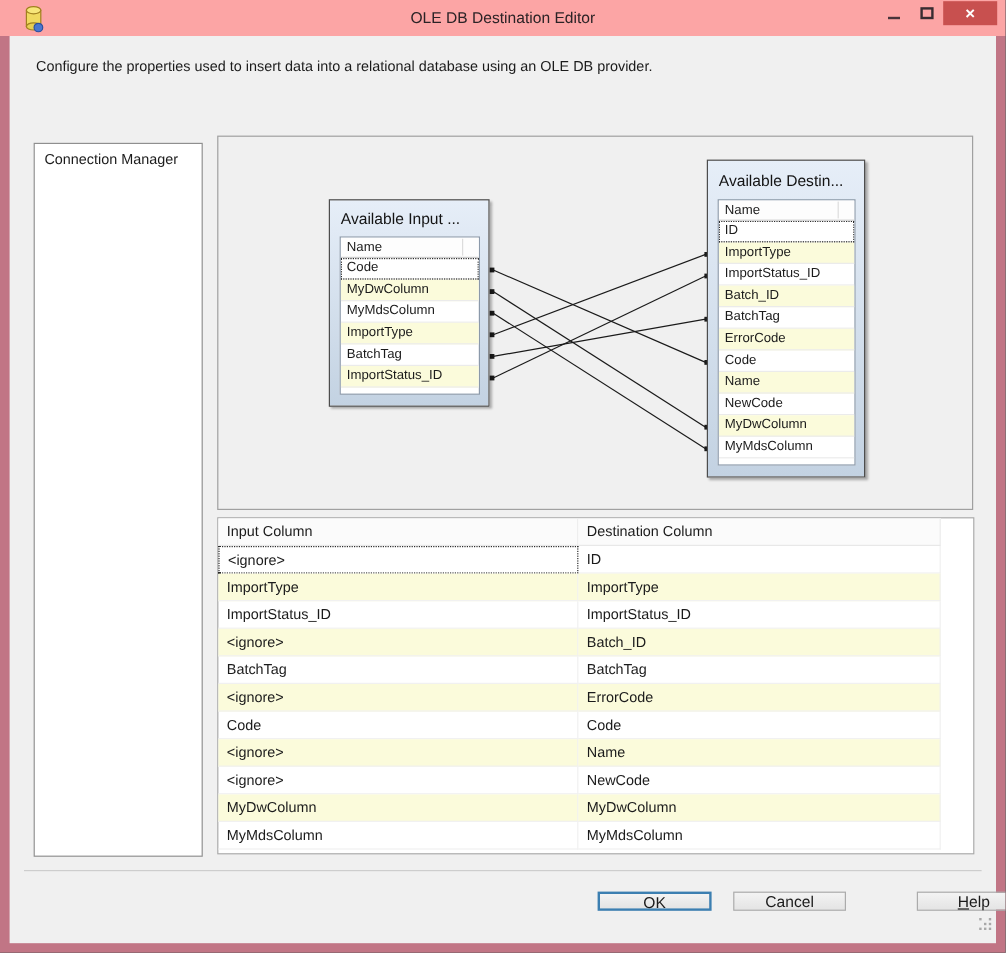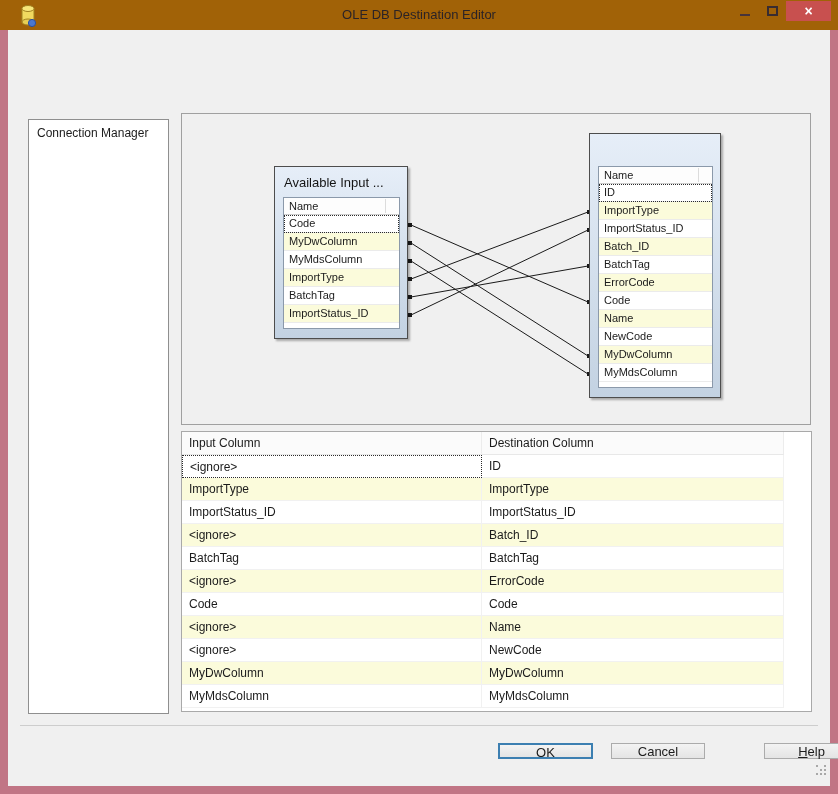--- a/index.html
+++ b/index.html
@@ -2,21 +2,21 @@
 <html><head>
 <meta charset="utf-8">
 <style>
   * { box-sizing: border-box; margin: 0; padding: 0; }
   html,body { background:#555; }
   body { font-family: "Liberation Sans", sans-serif; color:#1b1b1b; }
 
   .window { position:relative; width:838px; height:794px; background:#c17585; overflow:hidden; }
 
   
-  .titlebar { position:absolute; left:0; top:0; width:838px; height:30px; background:#a16207; }
+  .titlebar { position:absolute; left:0; top:0; width:838px; height:30px; background:#fca5a5; }
   .titlebar .title { position:absolute; left:0; top:0; width:100%; height:30px; line-height:30px;
                      text-align:center; font-size:13px; color:#2b2326; }
   .app-icon { position:absolute; left:19px; top:4px; width:18px; height:23px; }
   .tb-btn { position:absolute; top:0; height:21px; display:flex; align-items:center; justify-content:center; cursor:default; }
   .tb-min { left:733px; width:24px; }
   .tb-min i { display:block; width:10px; height:2px; background:#48343b; margin-top:8px; }
   .tb-max { left:760px; width:24px; }
   .tb-max i { display:block; width:11px; height:10px; border:2px solid #382c31; background:transparent; }
   .tb-close { left:786px; top:1px; width:45px; height:20px; background:#c8504f;
               color:#fff; font-size:14px; font-weight:bold; }
@@ -107,20 +107,21 @@
     <div class="tb-btn tb-max">
         <i></i>
       </div>
     <div class="tb-btn tb-close">
         <span>×</span>
       </div>
   </div>
 
   <div class="content">
 
+    <div class="description">Configure the properties used to insert data into a relational database using an OLE DB provider.</div>
 
     <div class="sidebar" id="sidebar-list">
         <div class="side-item"><span>Connection Manager</span></div>
       </div>
 
     <div class="diagram-panel" id="diagram-panel">
       <svg id="conn-svg" width="630" height="312">
           <line x1="229" y1="111" x2="406" y2="188" stroke="#1a1a1a" stroke-width="1"></line>
           <rect x="226" y="109" width="4" height="4" fill="#1a1a1a"></rect>
           <rect x="405" y="186" width="4" height="4" fill="#1a1a1a"></rect>
@@ -148,20 +149,21 @@
             <div class="grid-row selected">Code</div>
             <div class="grid-row alt">MyDwColumn</div>
             <div class="grid-row">MyMdsColumn</div>
             <div class="grid-row alt">ImportType</div>
             <div class="grid-row">BatchTag</div>
             <div class="grid-row alt">ImportStatus_ID</div>
           </div>
       </div>
 
       <div class="map-box box-dest" id="dest-box">
+        <div class="box-title">Available Destin...</div>
         <div class="grid" id="dest-grid">
             <div class="grid-header">Name</div>
             <div class="grid-row selected">ID</div>
             <div class="grid-row alt">ImportType</div>
             <div class="grid-row">ImportStatus_ID</div>
             <div class="grid-row alt">Batch_ID</div>
             <div class="grid-row">BatchTag</div>
             <div class="grid-row alt">ErrorCode</div>
             <div class="grid-row">Code</div>
             <div class="grid-row alt">Name</div>

